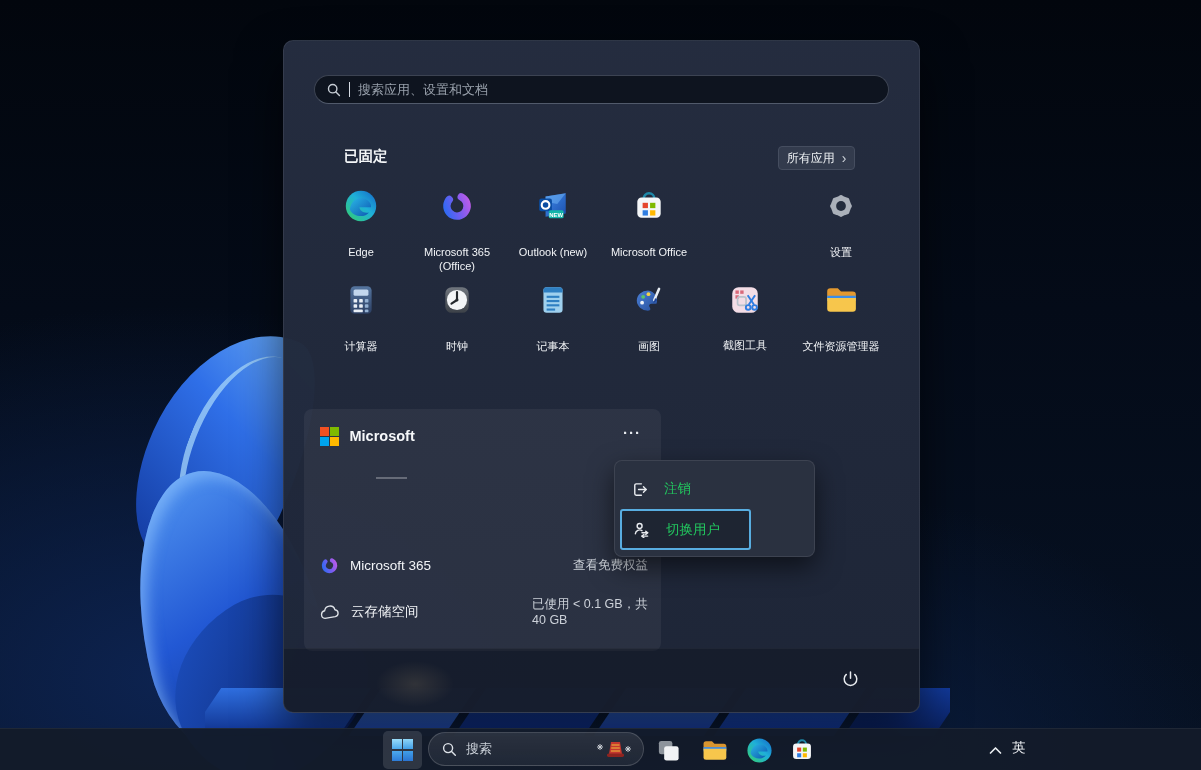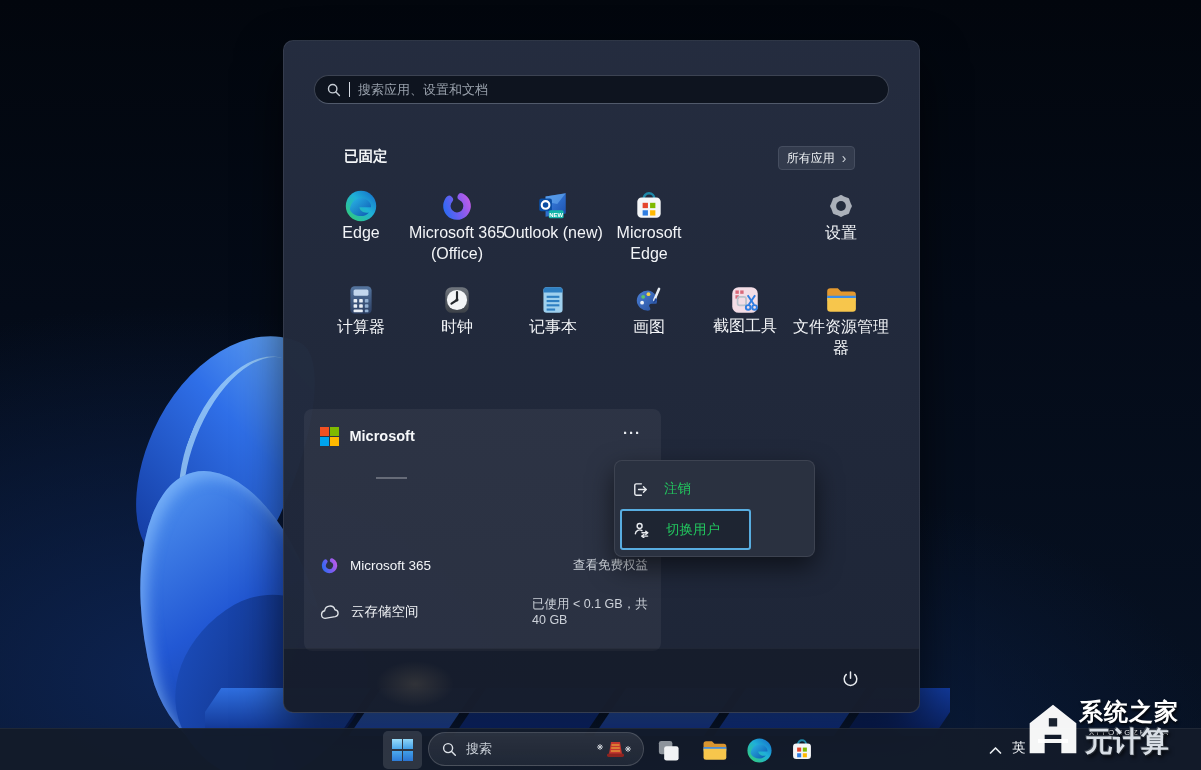--- a/index.html
+++ b/index.html
@@ -37,21 +37,21 @@
   .search-ph{color:#99a1ac;font-size:13px;}
   .caret{width:1px;height:15px;background:#d5dbe3;}
   .pinned-title{position:absolute;left:60px;top:106px;font-size:14.5px;font-weight:bold;color:#f4f6f8;}
   .all-apps{position:absolute;left:494px;top:105px;width:77px;height:24px;border-radius:4px;
       background:#333b4d;border:1px solid #454d5f;color:#eef1f4;font-size:12px;
       display:flex;align-items:center;justify-content:center;gap:7px;cursor:pointer;}
   .all-apps .chev{font-size:14px;line-height:1;color:#cfd4db;}
   .app-tile{position:absolute;width:96px;text-align:center;cursor:pointer;}
   .app-icon{width:34px;height:34px;margin:0 auto;}
   .app-icon svg{width:34px;height:34px;display:block;}
-  .app-label{width:100px;margin:0 0 0 -2px;font-size:16px;line-height:1.3;color:#f2f4f7;}
+  .app-label{width:100px;margin:22px 0 0 -2px;font-size:11px;line-height:1.3;color:#f2f4f7;}
   
   .account-card{position:absolute;left:20px;top:368px;width:357px;height:242px;border-radius:8px;
       background:rgba(255,255,255,.055);}
   .acct-head{position:absolute;left:16px;top:18px;display:flex;align-items:center;gap:11px;}
   .mslogo{display:grid;grid-template-columns:8.5px 8.5px;grid-template-rows:8.5px 8.5px;gap:1.5px;}
   .acct-name{font-size:14.5px;font-weight:600;color:#f6f8fa;}
   .acct-more{position:absolute;right:14px;top:12px;width:30px;height:22px;border:none;background:transparent;
       color:#e9ecf0;font-size:15px;font-weight:bold;letter-spacing:1px;cursor:pointer;}
   .acct-dash{position:absolute;left:72px;top:68px;width:31px;height:2px;background:rgba(255,255,255,.28);}
   .card-row{position:absolute;left:16px;right:13px;display:flex;align-items:center;}
@@ -200,21 +200,21 @@
       <div class="app-icon">
         <svg viewBox="0 0 32 32">
           <path d="M11 9 a5 5 0 0 1 10 0" fill="none" stroke="#1e88a8" stroke-width="2.4"></path>
           <rect x="5" y="8" width="22" height="19" rx="4" fill="#f4f6f8"></rect>
           <rect x="10" y="13" width="5" height="5" fill="#e5452c"></rect>
           <rect x="17" y="13" width="5" height="5" fill="#7fba00"></rect>
           <rect x="10" y="20" width="5" height="5" fill="#2f7de1"></rect>
           <rect x="17" y="20" width="5" height="5" fill="#ffb900"></rect>
         </svg>
       </div>
-      <div class="app-label">Microsoft Edge</div>
+      <div class="app-label">Microsoft Office</div>
     </div>
 
 
     <div class="app-tile" style="left:509px;top:148px;">
       <div class="app-icon">
         <svg viewBox="0 0 32 32">
           <g fill="#aab0b9">
             <rect x="8" y="8" width="16" height="16" rx="3"></rect>
             <rect x="8" y="8" width="16" height="16" rx="3" transform="rotate(45 16 16)"></rect>
             <circle cx="16" cy="16" r="9.5"></circle>
@@ -496,26 +496,14 @@
       <span style="display:flex;">
         <svg width="13" height="9" viewBox="0 0 13 9" fill="none" stroke="#e8ebef" stroke-width="1.7" stroke-linecap="round" stroke-linejoin="round">
             <polyline points="1.5,7 6.5,2 11.5,7"></polyline>
           </svg>
       </span>
     </button>
 
     <span class="tb-ime">英</span>
   </div>
 
-  <div class="watermark">
-    <span style="position:absolute;left:4px;top:8px;display:flex;">
-      <svg width="60" height="62" viewBox="0 0 36 37">
-        <path d="M4 33 V15 L18 4 L32 15 V33 H23 V22 H13 V33 Z" fill="#fff" opacity=".96"></path>
-        <rect x="15.5" y="12" width="5" height="5" fill="#1a2230"></rect>
-        <rect x="9" y="24.5" width="18" height="2.4" fill="#fff" opacity=".96"></rect>
-      </svg>
-    </span>
-    <span class="wm-title">系统之家</span>
-    <span class="wm-sub">XITONGZHIJIA</span>
-    <span class="wm-overlay">元计算</span>
-  </div>
 
 </div>
 
 </body></html>

